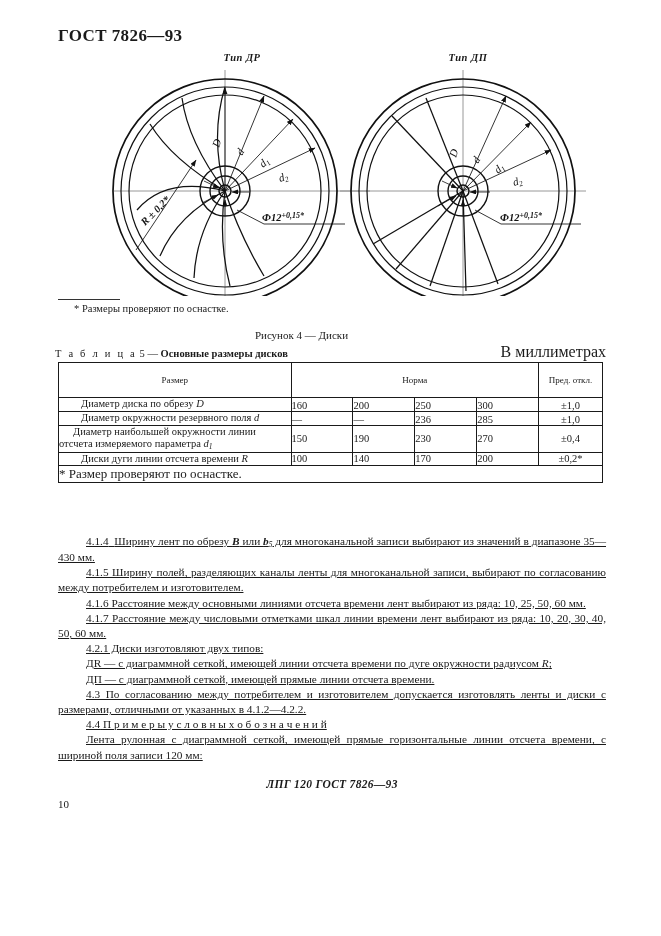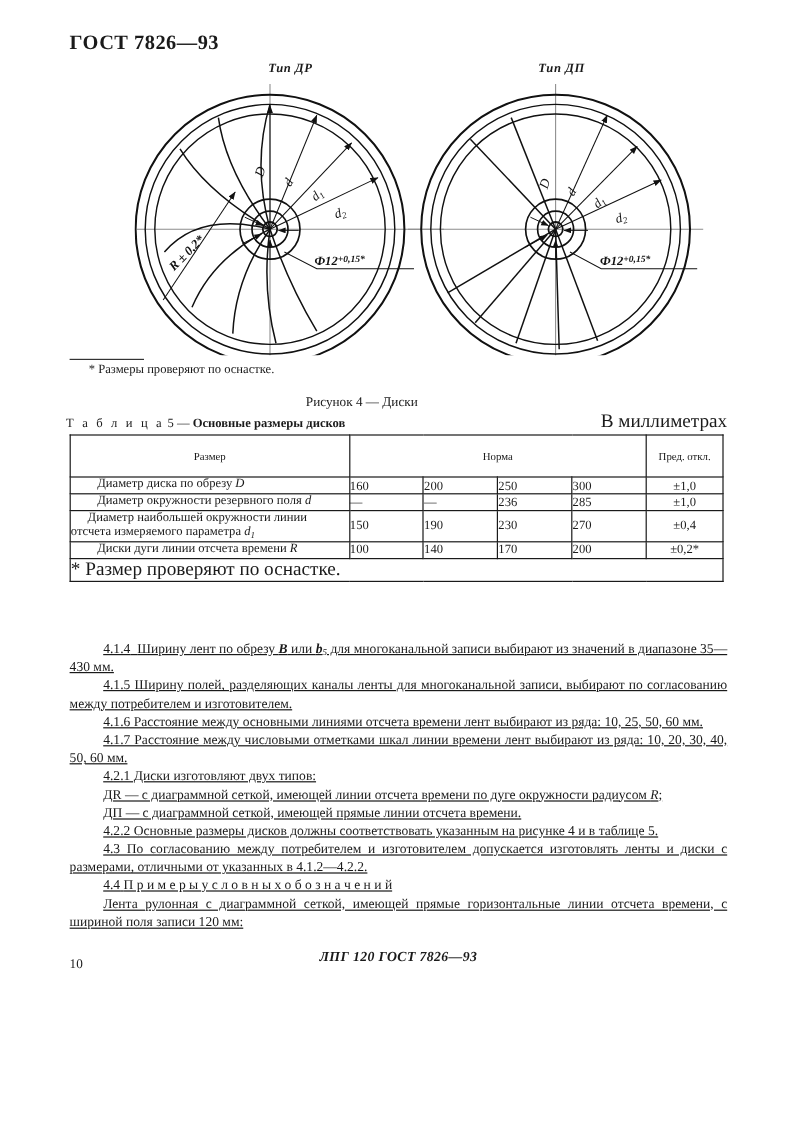--- a/index.html
+++ b/index.html
@@ -142,21 +142,21 @@
   td.tol {
     text-align: center;
     vertical-align: bottom;
     padding-bottom: 2px;
     font-size: 10.5px;
   }
   td.tol.mid { vertical-align: middle; }
   td.tbl-footnote {
     text-align: left;
     padding: 3px 0 3px 18px;
-    font-size: 16px;
+    font-size: 13px;
     border: 1px solid #1a1a1a;
     margin-left: 29px;
   }
   .it { font-style: italic; }
   sub.v { font-size: 7.5px; vertical-align: -2px; font-style: italic; }
 
   
   .body-text {
     position: absolute;
     left: 58px;
@@ -413,21 +413,20 @@
     <p class="ind">4.1.5  Ширину полей, разделяющих каналы ленты для многоканальной записи, выбирают по согласованию между потребителем и изготовителем.</p>
     <p class="ind">4.1.6  Расстояние между основными линиями отсчета времени лент выбирают из ряда: 10, 25, 50, 60 мм.</p>
     <p class="ind">4.1.7  Расстояние между числовыми отметками шкал линии времени лент выбирают из ряда: 10, 20, 30, 40, 50, 60 мм.</p>
     <p class="ind">4.2.1  Диски изготовляют двух типов:</p>
 
     <p class="ind">
       <span>ДR — с диаграммной сеткой, имеющей линии отсчета времени по дуге окружности радиусом </span><span class="it">R</span><span>;</span>
     </p>
     <p class="ind">ДП — с диаграммной сеткой, имеющей прямые линии отсчета времени.</p>
 
-    <p class="ind">4.2.2  Основные размеры дисков должны соответствовать указанным на рисунке 4 и в таблице 5.</p>
     <p class="ind">4.3  По согласованию между потребителем и изготовителем допускается изготовлять ленты и диски с размерами, отличными от указанных в 4.1.2—4.2.2.</p>
 
     <p class="ind">
       <span>4.4</span>&nbsp;<span>П р и м е р ы   у с л о в н ы х   о б о з н а ч е н и й</span>
     </p>
 
     <p class="ind">Лента рулонная с диаграммной сеткой, имеющей прямые горизонтальные линии отсчета времени, с шириной поля записи 120 мм:</p>
 
     <div class="desig">ЛПГ 120 ГОСТ 7826—93</div>
   </div>

